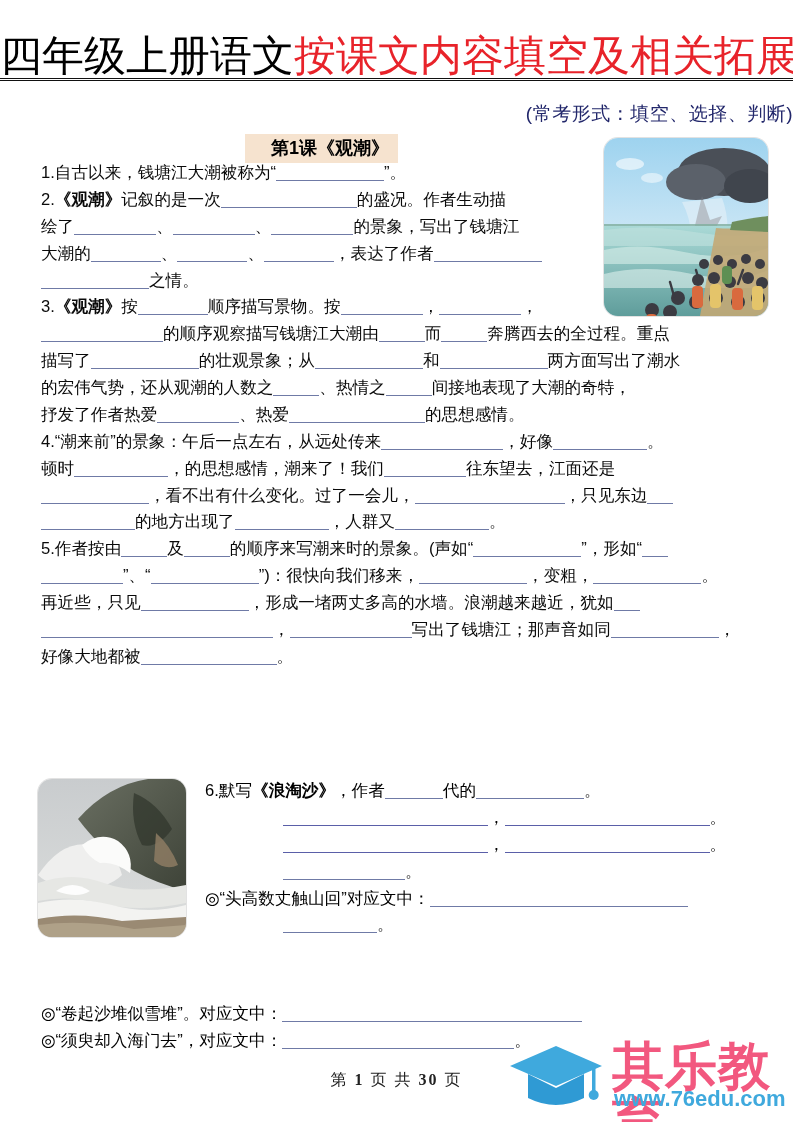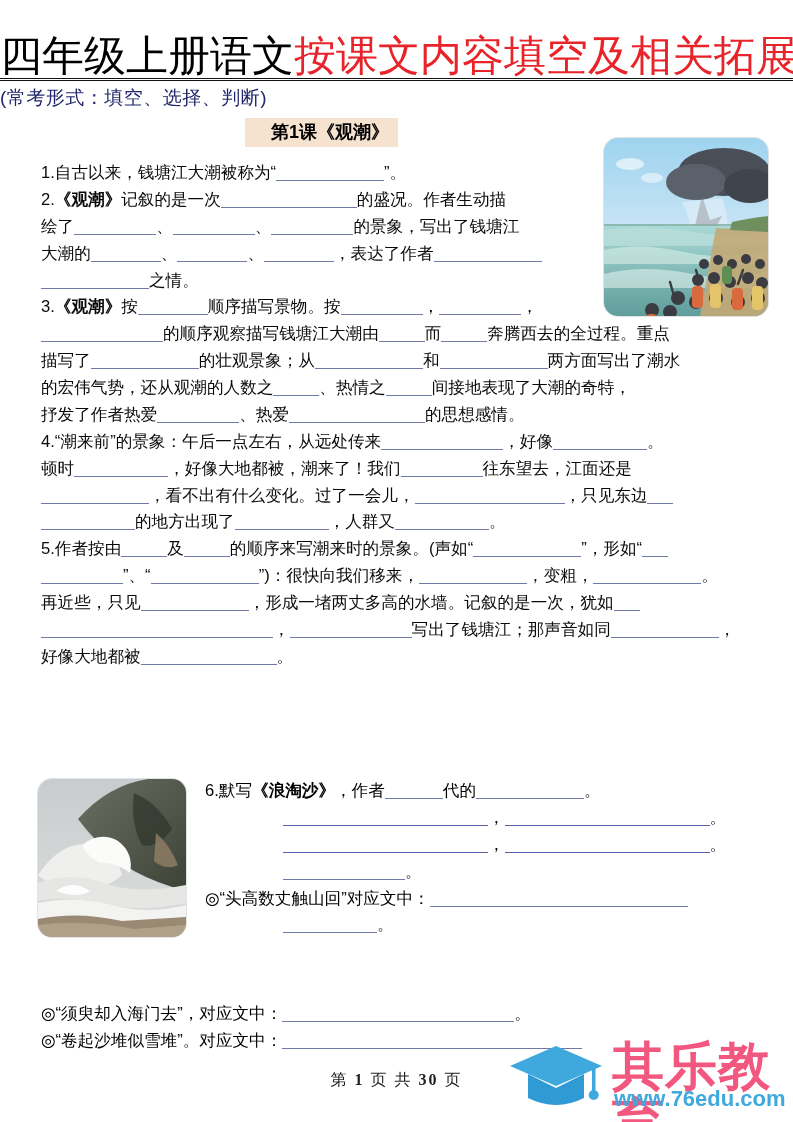--- a/index.html
+++ b/index.html
@@ -28,24 +28,24 @@
     letter-spacing: 0px;
     line-height: 1.05;
     border-bottom: 3px double #111;
     padding-bottom: 0;
     white-space: nowrap;
   }
   .title .t-black { color: #000; }
   .title .t-red   { color: #e8232a; }
 
   .subtitle {
-    text-align: left;
+    text-align: right;
     font-size: 19px;
     color: #22276b;
-    margin-top: 4px;
+    margin-top: 20px;
     letter-spacing: 0.5px;
   }
 
   .lesson-wrap {
     text-align: center;
     margin-top: 7px;
   }
   .lesson-title {
     display: inline-block;
     font-size: 18px;
@@ -261,29 +261,29 @@
   <div class="para">
     <span>3.</span><b class="bk">《观潮》</b><span>按</span><span class="bl w6"></span><span>顺序描写景物。按</span><span class="bl w7"></span><span>，</span><span class="bl w7"></span><span>，</span><br>
     <span class="bl w10"></span><span>的顺序观察描写钱塘江大潮由</span><span class="bl w4"></span><span>而</span><span class="bl w4"></span><span>奔腾西去的全过程。重点</span><br>
     <span>描写了</span><span class="bl w9"></span><span>的壮观景象；从</span><span class="bl w9"></span><span>和</span><span class="bl w9"></span><span>两方面写出了潮水</span><br>
     <span>的宏伟气势，还从观潮的人数之</span><span class="bl w4"></span><span>、热情之</span><span class="bl w4"></span><span>间接地表现了大潮的奇特，</span><br>
     <span>抒发了作者热爱</span><span class="bl w7"></span><span>、热爱</span><span class="bl w11"></span><span>的思想感情。</span>
   </div>
 
   <div class="para">
     <span>4.</span><span>“潮来前”的景象：午后一点左右，从远处传来</span><span class="bl w10"></span><span>，好像</span><span class="bl w8"></span><span>。</span><br>
-    <span>顿时</span><span class="bl w8"></span><span>，好像大地都被，潮来了！我们</span><span class="bl w7"></span><span>往东望去，江面还是</span><br>
+    <span>顿时</span><span class="bl w8"></span><span>，的思想感情，潮来了！我们</span><span class="bl w7"></span><span>往东望去，江面还是</span><br>
     <span class="bl w9"></span><span>，看不出有什么变化。过了一会儿，</span><span class="bl w12"></span><span>，只见东边</span><span class="bl w2"></span><br>
     <span class="bl w8"></span><span>的地方出现了</span><span class="bl w8"></span><span>，人群又</span><span class="bl w8"></span><span>。</span>
   </div>
 
   <div class="para">
     <span>5.</span><span>作者按由</span><span class="bl w4"></span><span>及</span><span class="bl w4"></span><span>的顺序来写潮来时的景象。(声如“</span><span class="bl w9"></span><span>”，形如“</span><span class="bl w2"></span><br>
     <span class="bl w7"></span><span>”、“</span><span class="bl w9"></span><span>”)：很快向我们移来，</span><span class="bl w9"></span><span>，变粗，</span><span class="bl w9"></span><span>。</span><br>
-    <span>再近些，只见</span><span class="bl w9"></span><span>，形成一堵两丈多高的水墙。记叙的是一次，犹如</span><span class="bl w2"></span><br>
+    <span>再近些，只见</span><span class="bl w9"></span><span>，形成一堵两丈多高的水墙。浪潮越来越近，犹如</span><span class="bl w2"></span><br>
     <span class="bl w18"></span><span>，</span><span class="bl w10"></span><span>写出了钱塘江；那声音如同</span><span class="bl w9"></span><span>，</span><br>
     <span>好像大地都被</span><span class="bl w11"></span><span>。</span>
   </div>
 </div>
 
 <div class="img-bot">
   <svg viewBox="0 0 148 158" preserveAspectRatio="none">
     <defs>
       <linearGradient id="skg" x1="0" y1="0" x2="0" y2="1">
         <stop offset="0%" stop-color="#c9ccce"></stop>
@@ -324,24 +324,24 @@
   <div class="para">
     <span>◎</span><span>“头高数丈触山回”</span><span>对应文中：</span><span class="bl w20"></span>
   </div>
   <div class="para ind">
     <span class="bl w8"></span><span>。</span>
   </div>
 </div>
 
 <div class="tail">
   <div class="para">
+    <span>◎</span><span>“卷起沙堆似雪堆”</span><span>。对应文中：</span><span class="bl w24"></span>
+  </div>
+  <div class="para">
     <span>◎</span><span>“须臾却入海门去”</span><span>，对应文中：</span><span class="bl w18"></span><span>。</span>
-  </div>
-  <div class="para">
-    <span>◎</span><span>“卷起沙堆似雪堆”</span><span>。对应文中：</span><span class="bl w24"></span>
   </div>
 </div>
 
 <div class="footer">
   <span>第</span>
   <b>1</b>
   <span>页 共</span>
   <b>30</b>
   <span>页</span>
 </div>

